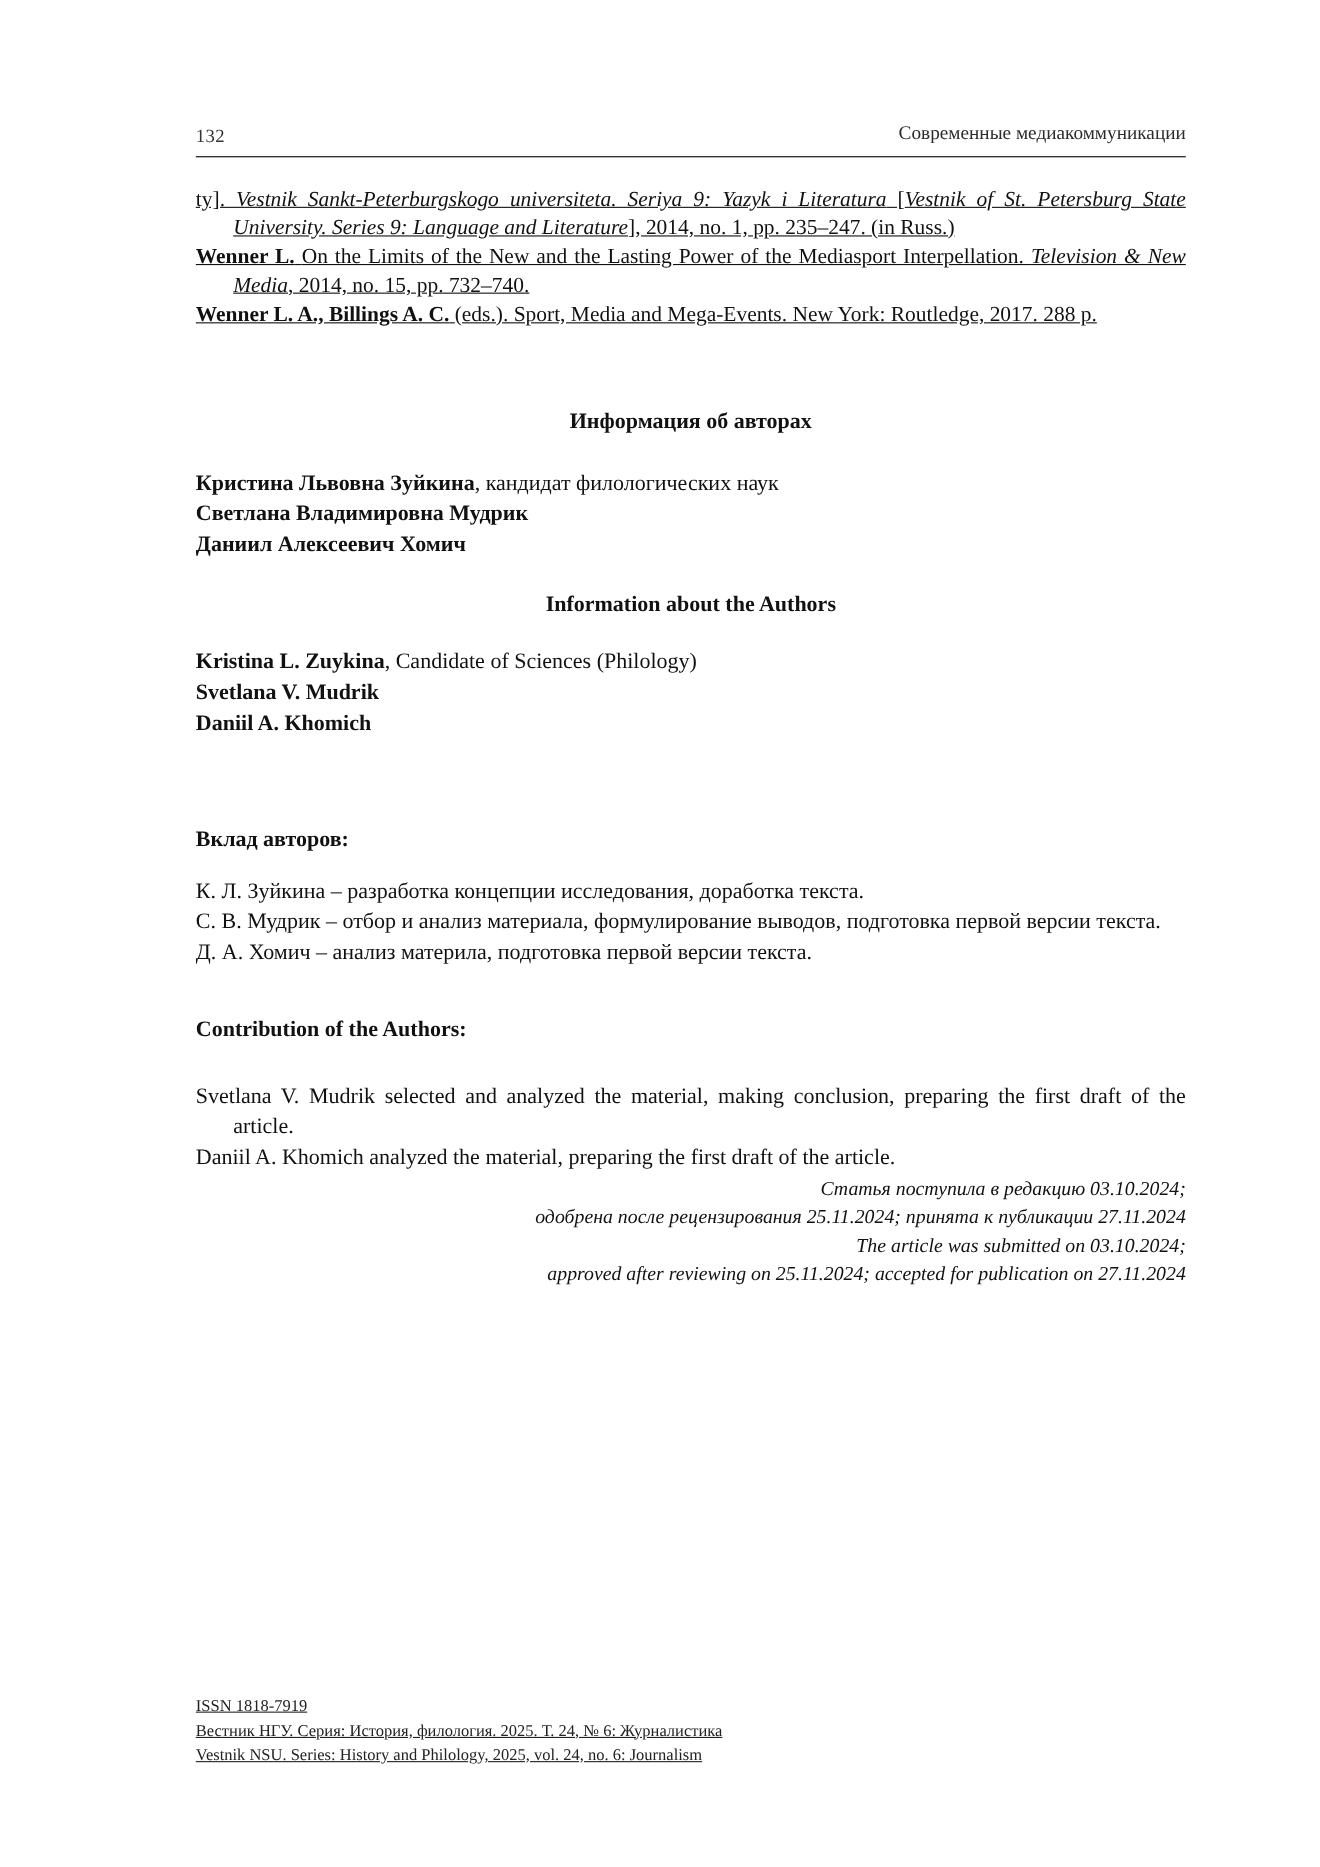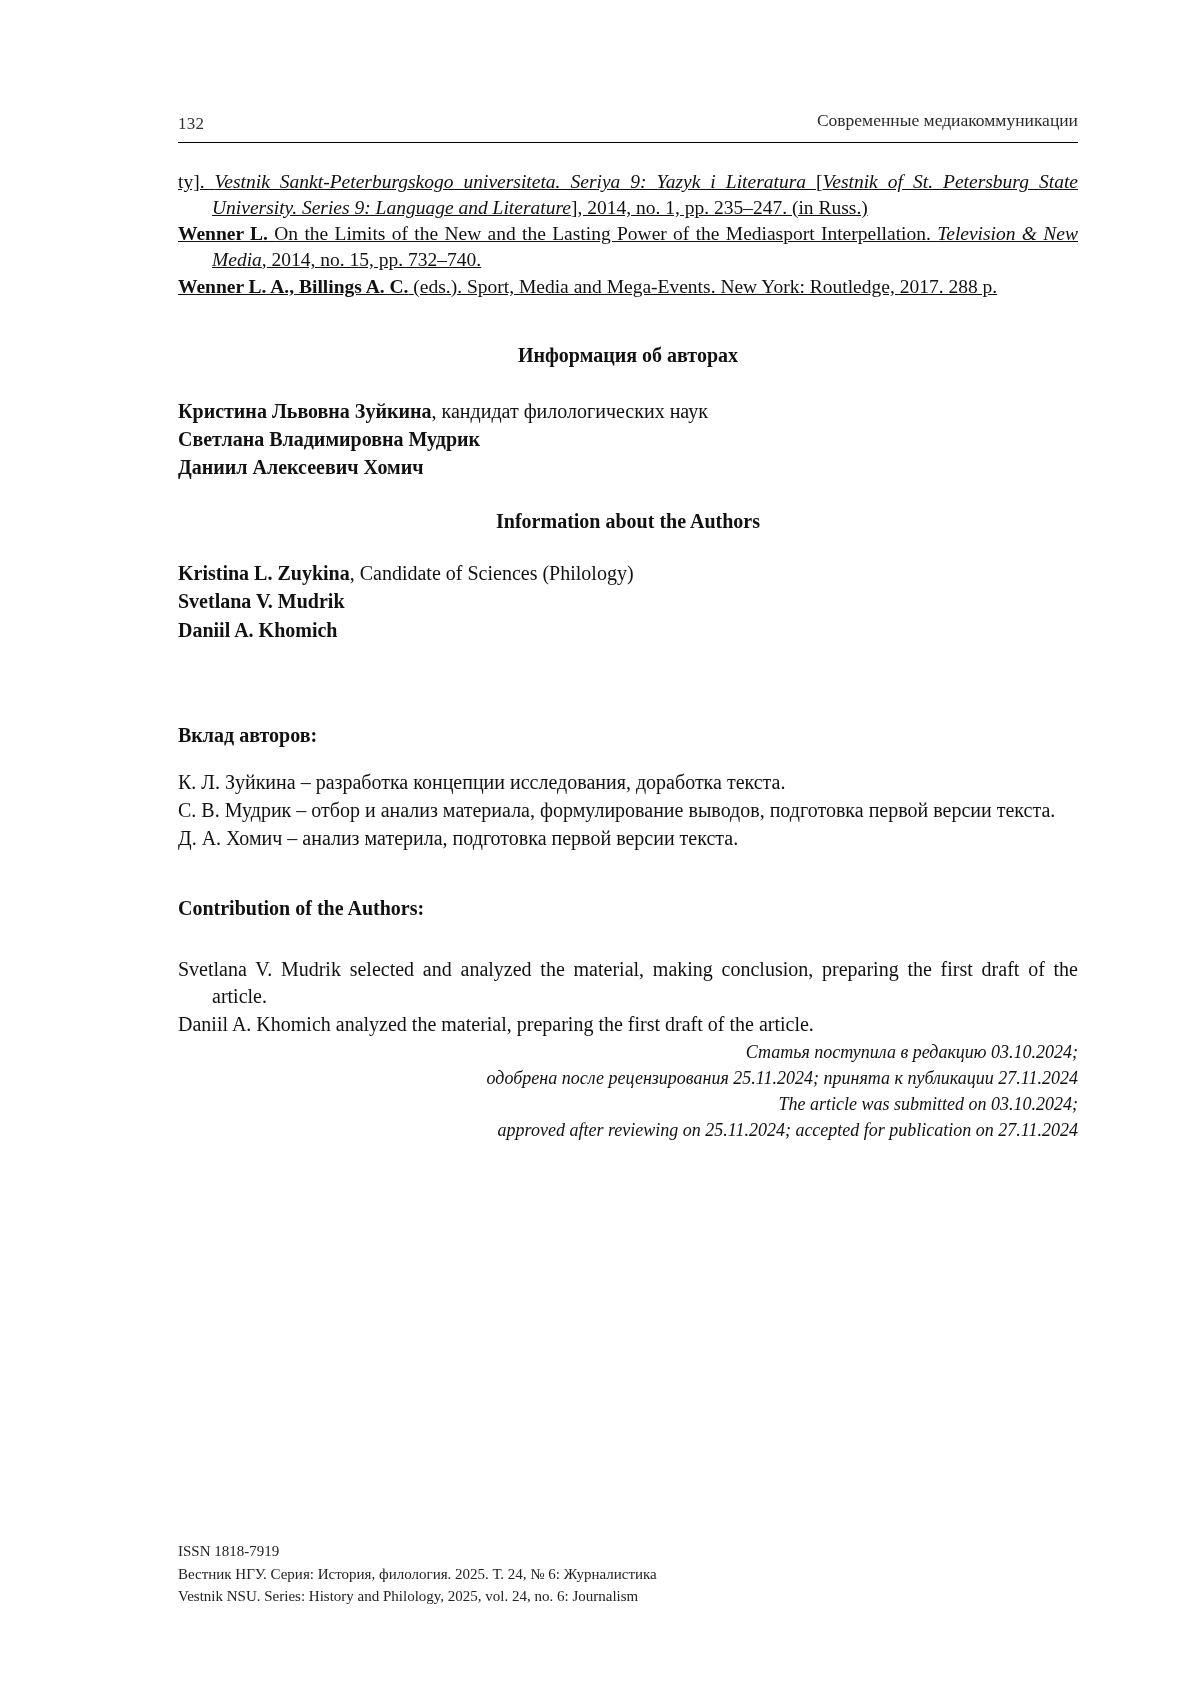--- a/index.html
+++ b/index.html
@@ -69,21 +69,21 @@
     text-decoration: underline;
   }
   .ref .it { font-style: italic; }
   .ref .bd { font-weight: bold; }
 
   
   .center-head {
     text-align: center;
     font-weight: bold;
     font-size: 20px;
-    margin-top: 44px;
+    margin-top: 72px;
     margin-bottom: 30px;
   }
   .center-head.en {
     margin-top: 28px;
     margin-bottom: 26px;
   }
   .authors-line {
     font-size: 20px;
     line-height: 1.42;
   }
@@ -123,21 +123,21 @@
   
   .footer {
     position: absolute;
     left: 178px;
     top: 1540px;
     width: 900px;
     font-size: 15px;
     line-height: 1.5;
     color: #222;
   }
-  .footer div { white-space: nowrap; }
+  .footer div { white-space: nowrap; text-decoration: underline; }
 </style>
 </head>
 <body>
 
 <div class="page">
 
   <div class="content">
 
     <div class="runhead">
       <div class="folio">132</div>

